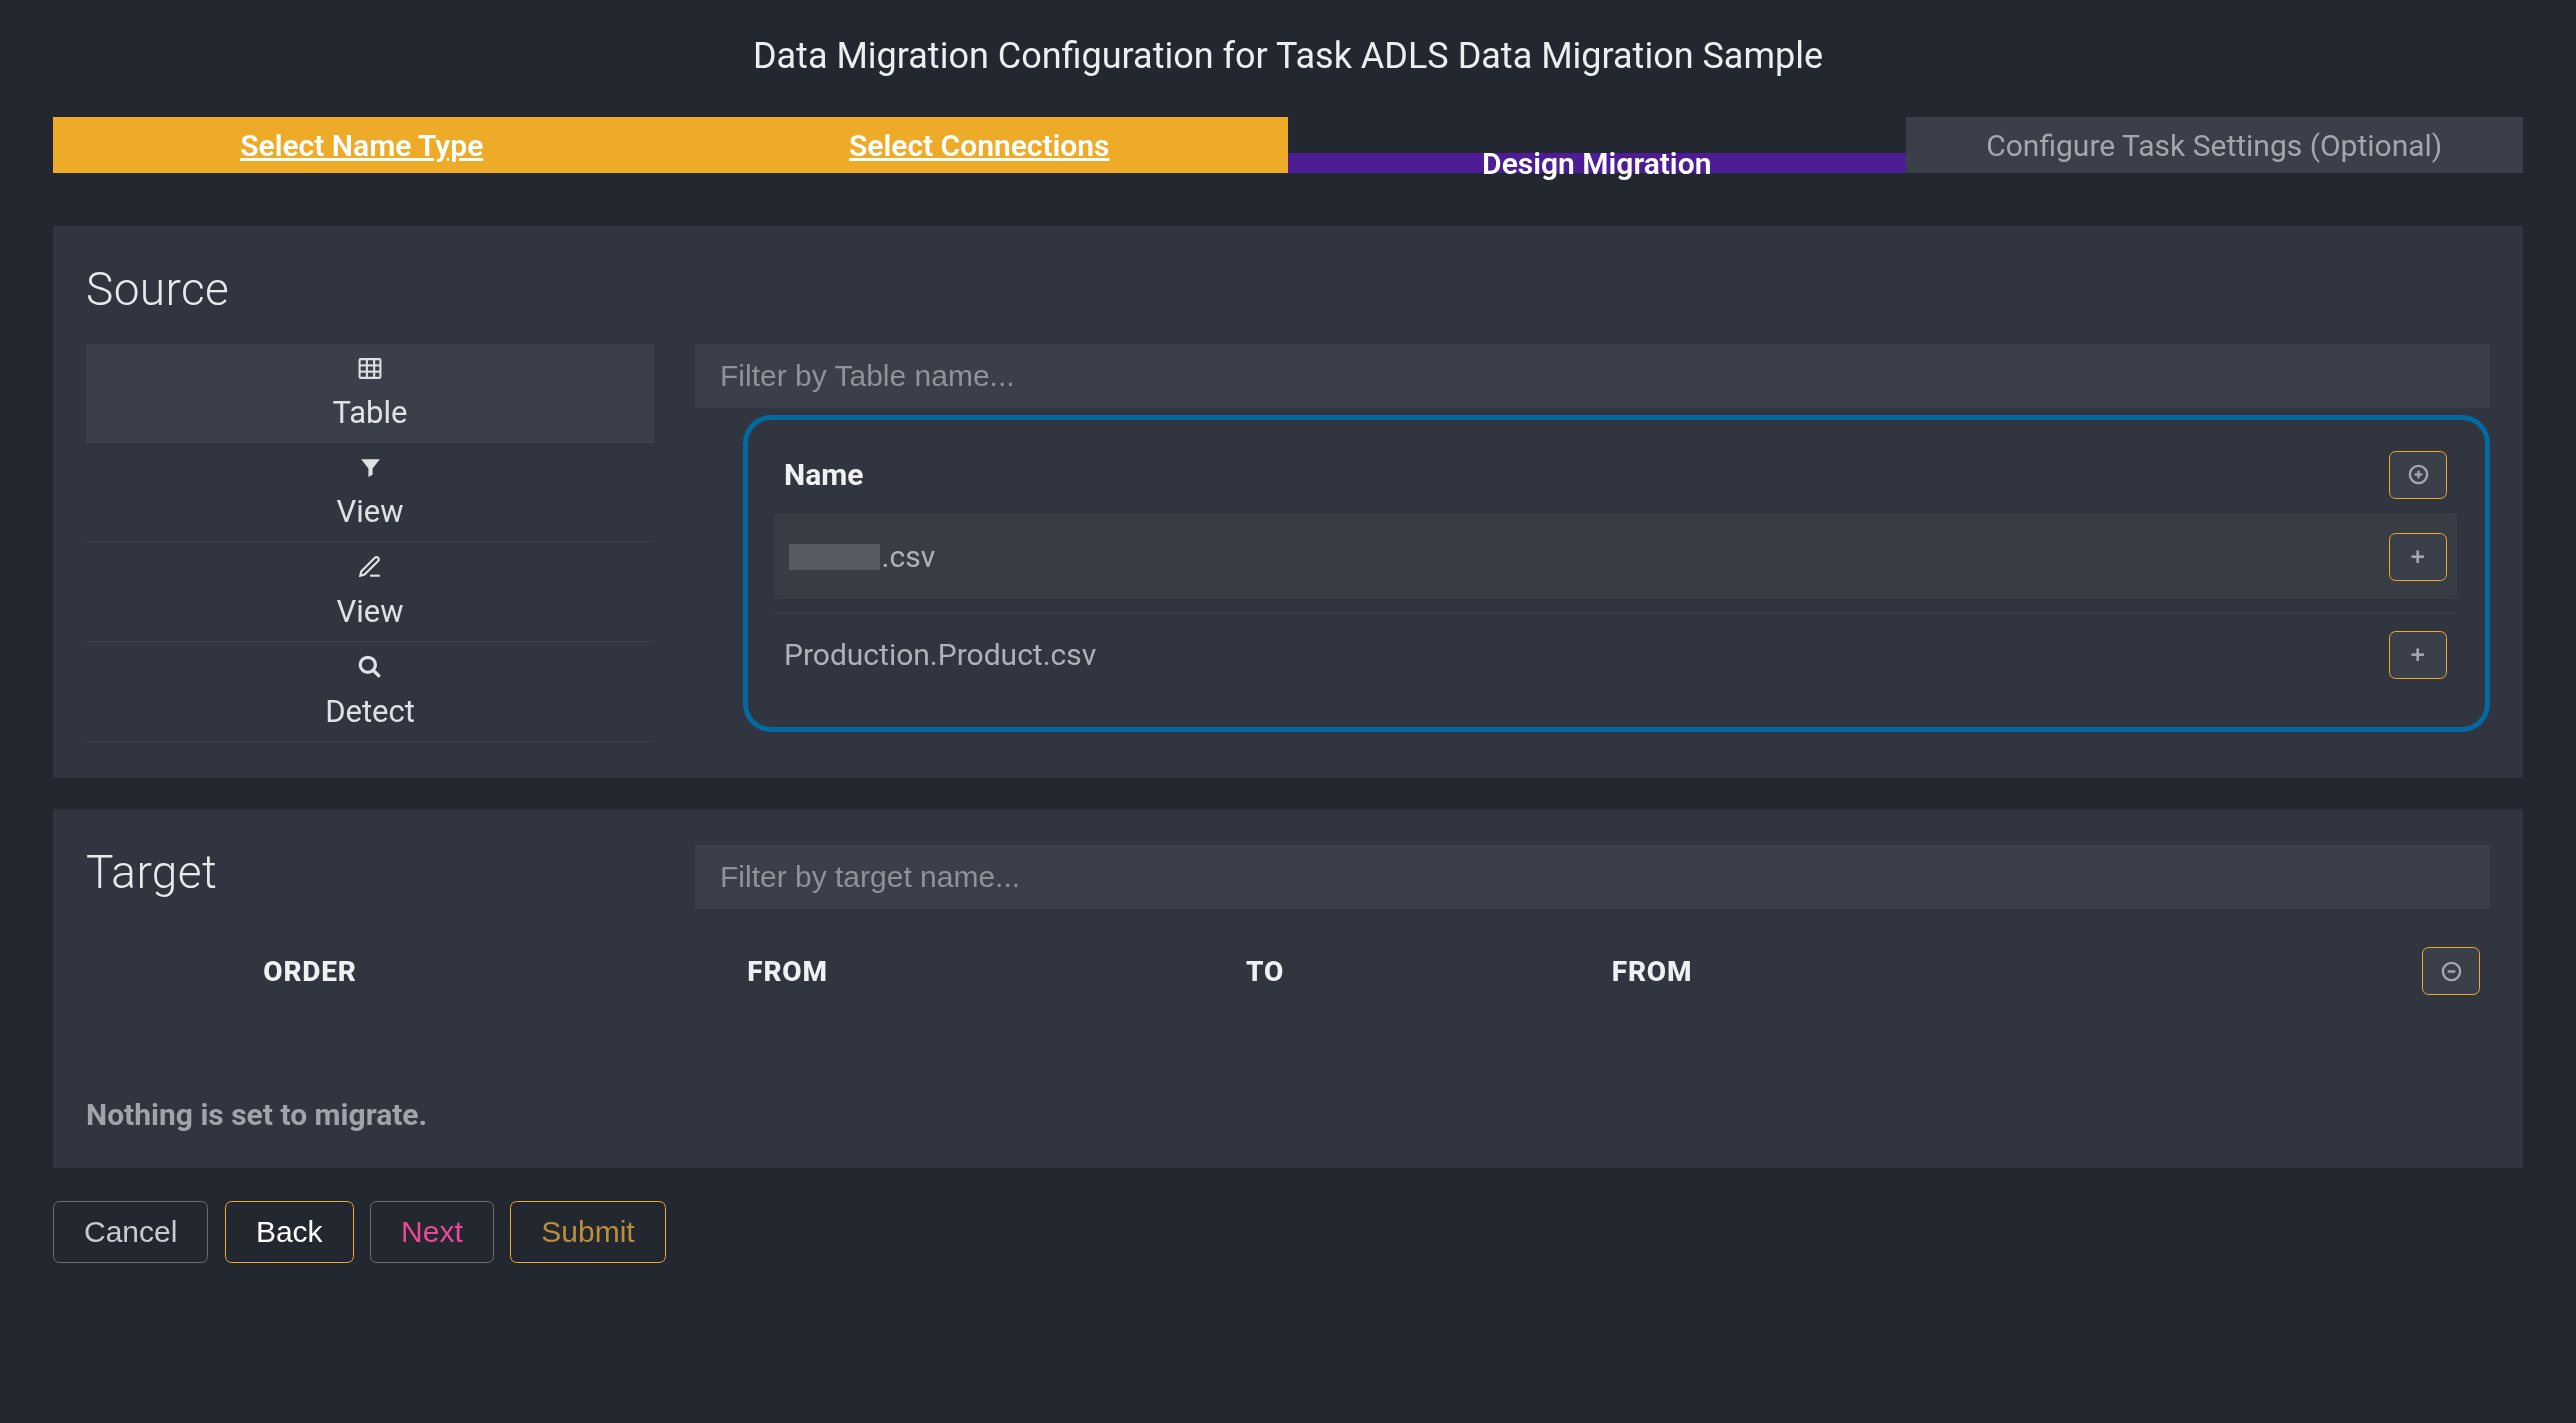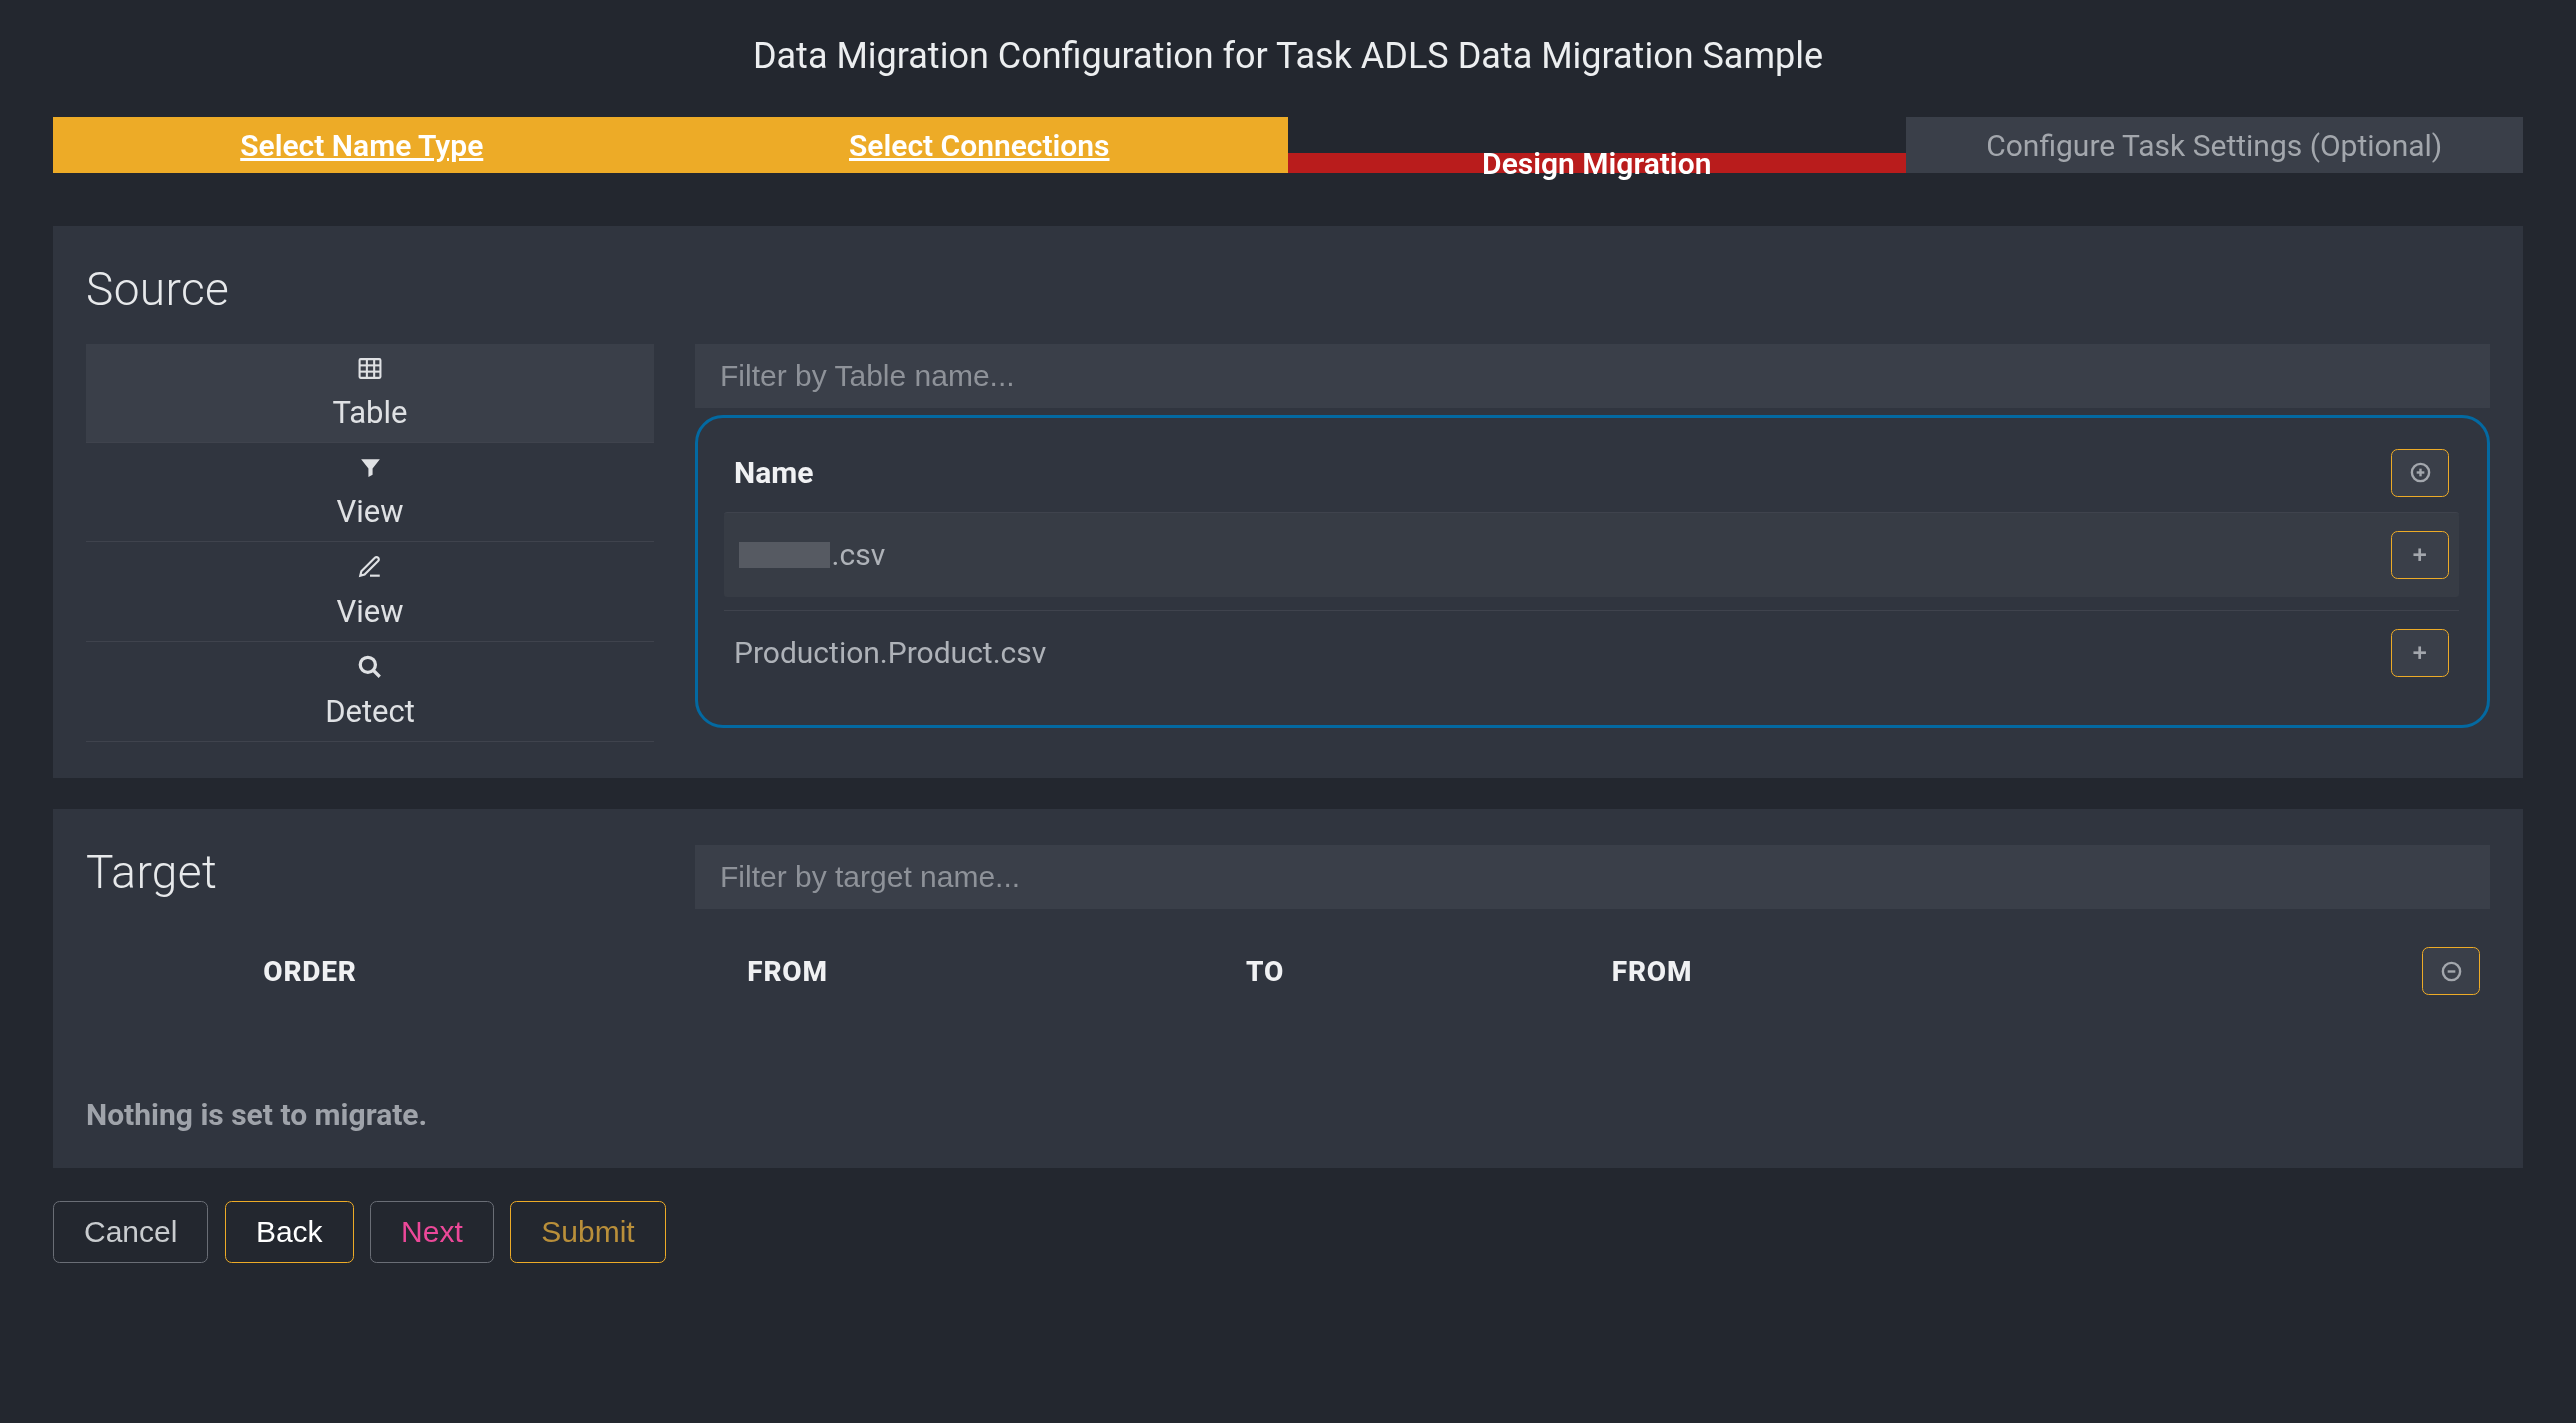--- a/index.html
+++ b/index.html
@@ -36,21 +36,21 @@
     font-weight: 600;
     background: #edab27;
     color: #fff;
     cursor: pointer;
     user-select: none;
   }
   .step.link-style span {
     text-decoration: underline;
   }
   .step.active {
-    background: #b91c1c;
+    background: #4c1d95;
     color: #fff;
     margin-top: 36px;
   }
   .step.active span { text-decoration: none; }
   .step.disabled {
     background: #3a3f49;
     color: #a3a7ad;
     cursor: default;
     font-weight: 400;
   }
@@ -99,24 +99,25 @@
     width: 100%;
     background: #3a3f49;
     border: none;
     color: #d7d9dc;
     font-size: 30px;
     padding: 15px 25px;
     outline: none;
   }
   .filter-input::placeholder { color: #8e9299; }
   .highlight-box {
-    border: 3px solid #0369a1;
+    border: 5px solid #0369a1;
     border-radius: 28px;
     padding: 10px 28px 30px 26px;
     margin-top: 6.6px;
+    margin-left: 48px;
   }
   .table-head-row {
     display: flex;
     align-items: center;
     padding: 21.4px 10px 15px 10px;
   }
   .table-head-row .col-name {
     flex: 1;
     font-size: 30px;
     font-weight: 700;

